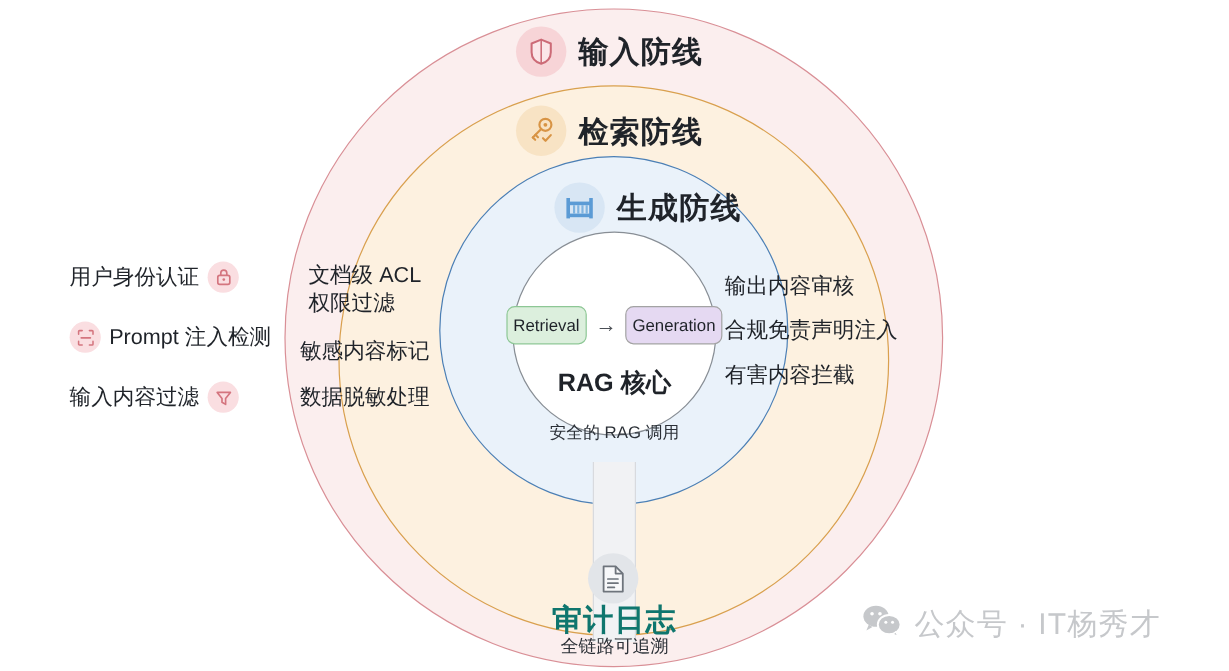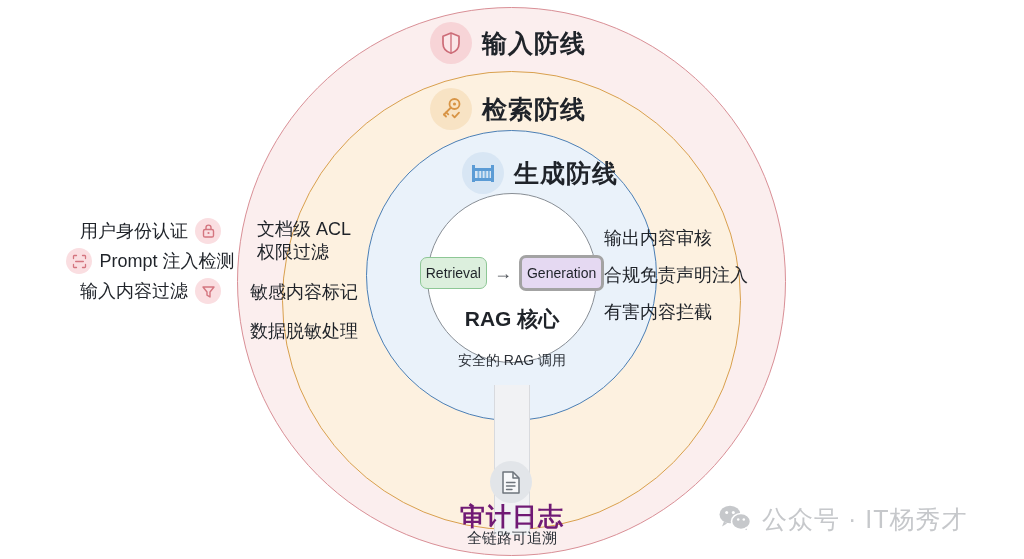--- a/index.html
+++ b/index.html
@@ -109,21 +109,21 @@
     border-radius: 7px;
     white-space: nowrap;
     color: #1f2329;
   }
   .pill-retrieval {
     background: #dcefdd;
     border: 1px solid #8dc795;
   }
   .pill-generation {
     background: #e5d9f2;
-    border: 3px solid #a3a3a3;
+    border: 1px solid #a3a3a3;
   }
   .arrow {
     font-size: 18px;
     color: #4a4f55;
     line-height: 1;
   }
   .core-title {
     position: absolute;
     left: 427px; top: 305px;
     width: 170px;
@@ -140,21 +140,21 @@
     font-size: 14px;
     color: #2b3037;
   }
 
   
   .col {
     position: absolute;
     display: flex;
     flex-direction: column;
   }
-  .col-left  { left: 58px;  top: 218px; width: 185px; align-items: center; gap: 4px; }
+  .col-left  { left: 58px;  top: 218px; width: 185px; align-items: flex-start; gap: 24px; }
   .col-mid   { left: 243px; top: 218px; width: 122px; align-items: center;   gap: 16px; }
   .col-right { left: 604px; top: 226px; width: 150px; align-items: flex-start; gap: 13px; }
 
   .row {
     display: flex;
     align-items: center;
     gap: 7px;
     white-space: nowrap;
   }
   .row .txt {
@@ -190,21 +190,21 @@
     align-items: center;
     justify-content: center;
   }
   .audit-title {
     position: absolute;
     left: 412px; top: 500px;
     width: 200px;
     text-align: center;
     font-size: 25px;
     font-weight: 700;
-    color: #701a75;
+    color: #0f766e;
     letter-spacing: 1px;
   }
   .audit-sub {
     position: absolute;
     left: 412px; top: 529px;
     width: 200px;
     text-align: center;
     font-size: 15px;
     color: #2b3037;
   }

